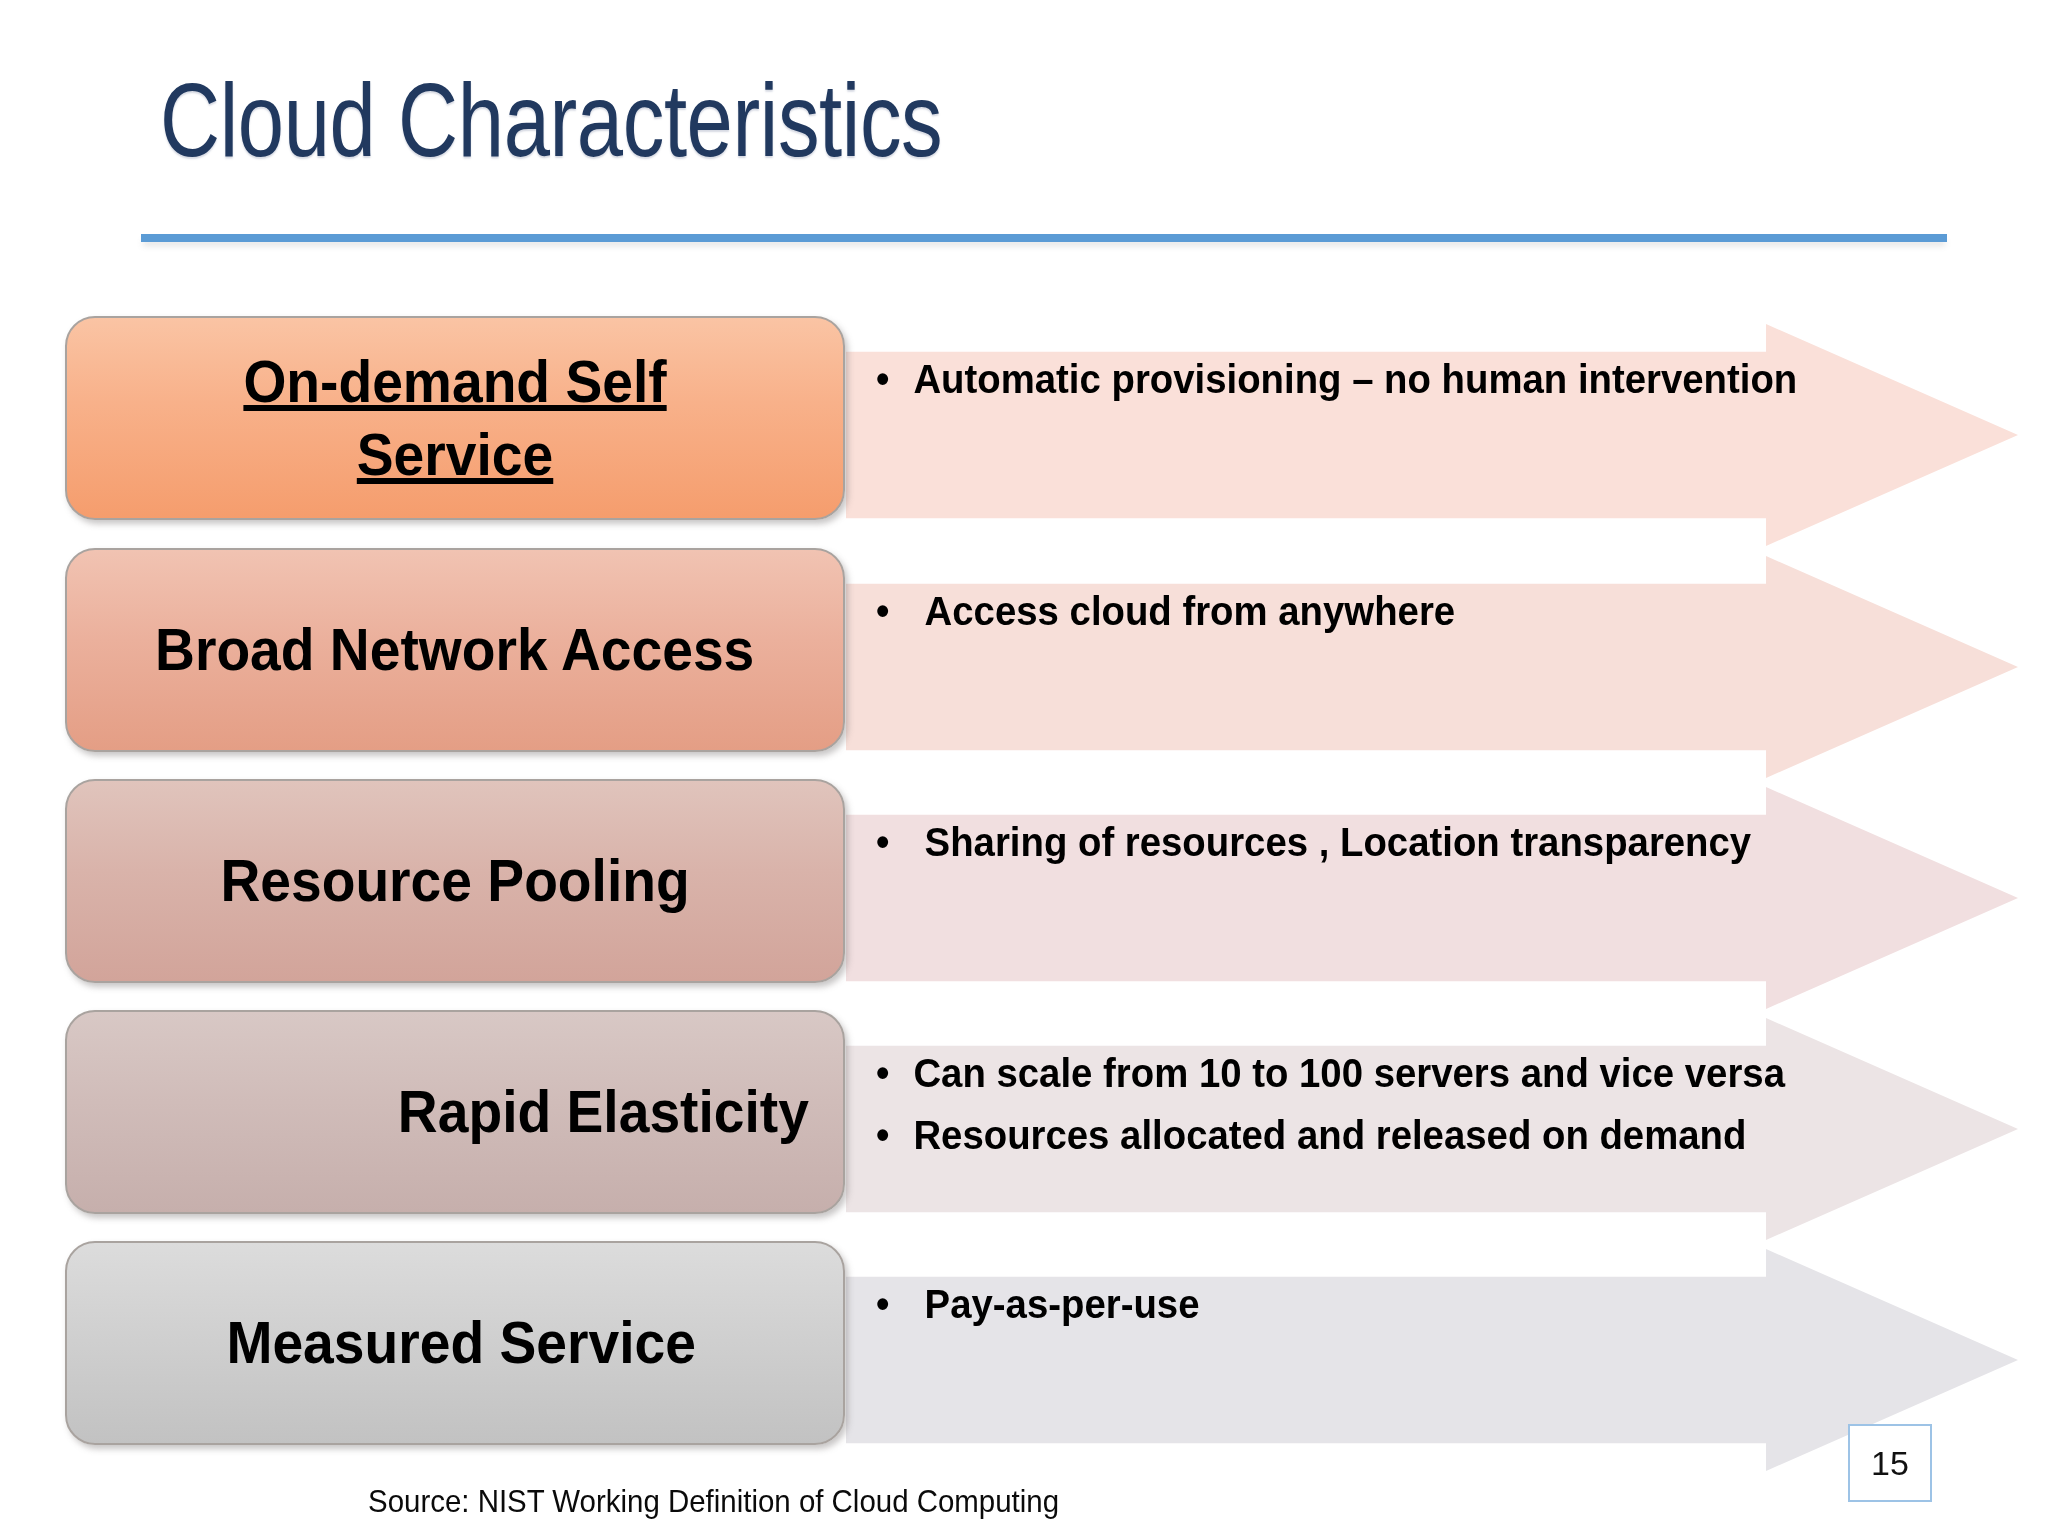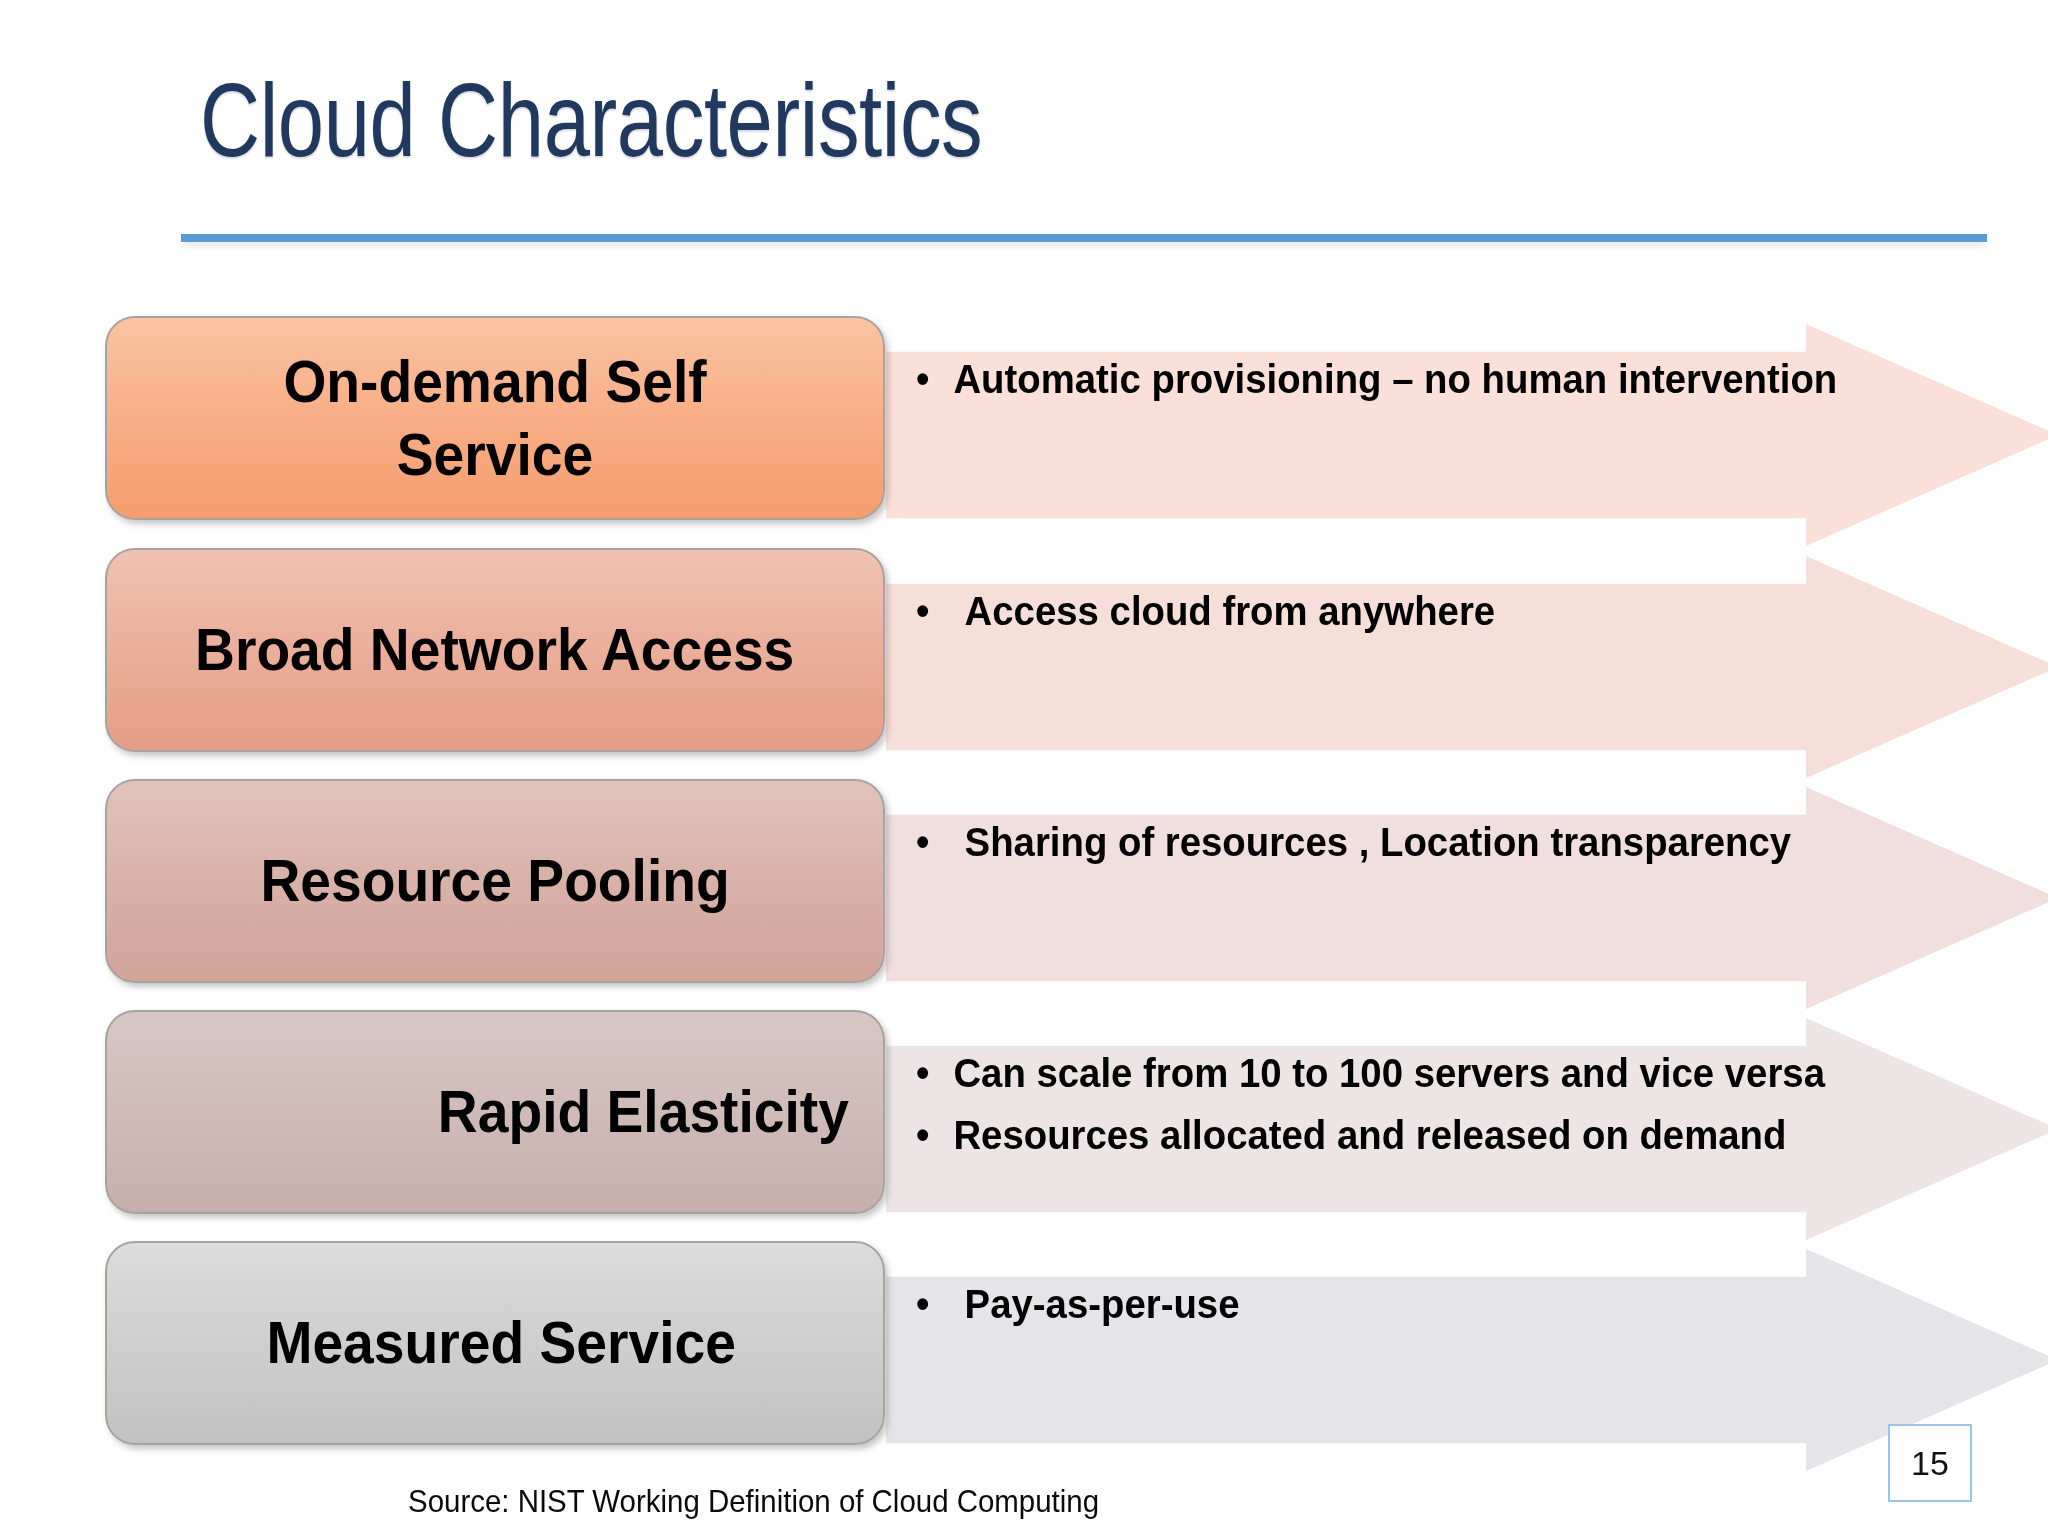--- a/index.html
+++ b/index.html
@@ -14,21 +14,20 @@
     overflow: hidden;
     font-family: "Liberation Sans", "DejaVu Sans", sans-serif;
     -webkit-font-smoothing: antialiased;
   }
 
   
   .slide {
     position: absolute;
     inset: 0;
     background: #ffffff;
-    margin-left: 40px;
   }
 
   
   .title {
     position: absolute;
     left: 160px;
     top: 62px;
     font-size: 104px;
     line-height: 1.12;
     font-weight: 400;
@@ -143,21 +142,21 @@
 
   .row-4 { top: 1010px; }
   .row-4 .label-box { top: 0px;  height: 204px; }
   .row-4 .arrow     { top: 8px;  height: 222px; }
 
   .row-5 { top: 1241px; }
   .row-5 .label-box { top: 0px;  height: 204px; }
   .row-5 .arrow     { top: 8px;  height: 222px; }
 
   
-  .row-1 .label-box { background: linear-gradient(180deg, #FAC4A4 0%, #F8B18A 42%, #F59D6D 100%); }
+  .row-1 .label-box { background: linear-gradient(180deg, #FAC4A4 0%, #F8B18A 42%, #F59D6D 100%); text-decoration: underline; }
   .row-1 .arrow     { background: #FAE0D9; }
 
   .row-2 .label-box { background: linear-gradient(180deg, #F1C3B2 0%, #EBB09C 45%, #E49E85 100%); }
   .row-2 .arrow     { background: #F7DFD9; }
 
   .row-3 .label-box { background: linear-gradient(180deg, #E0C4BC 0%, #D9B3AA 45%, #D2A49A 100%); justify-content: center; }
   .row-3 .arrow     { background: #F1DFE0; }
 
   .row-4 .label-box { background: linear-gradient(180deg, #D8C8C5 0%, #D0BCB9 45%, #C6AFAC 100%); justify-content: flex-end; }
   .row-4 .arrow     { background: #ECE4E5; }

